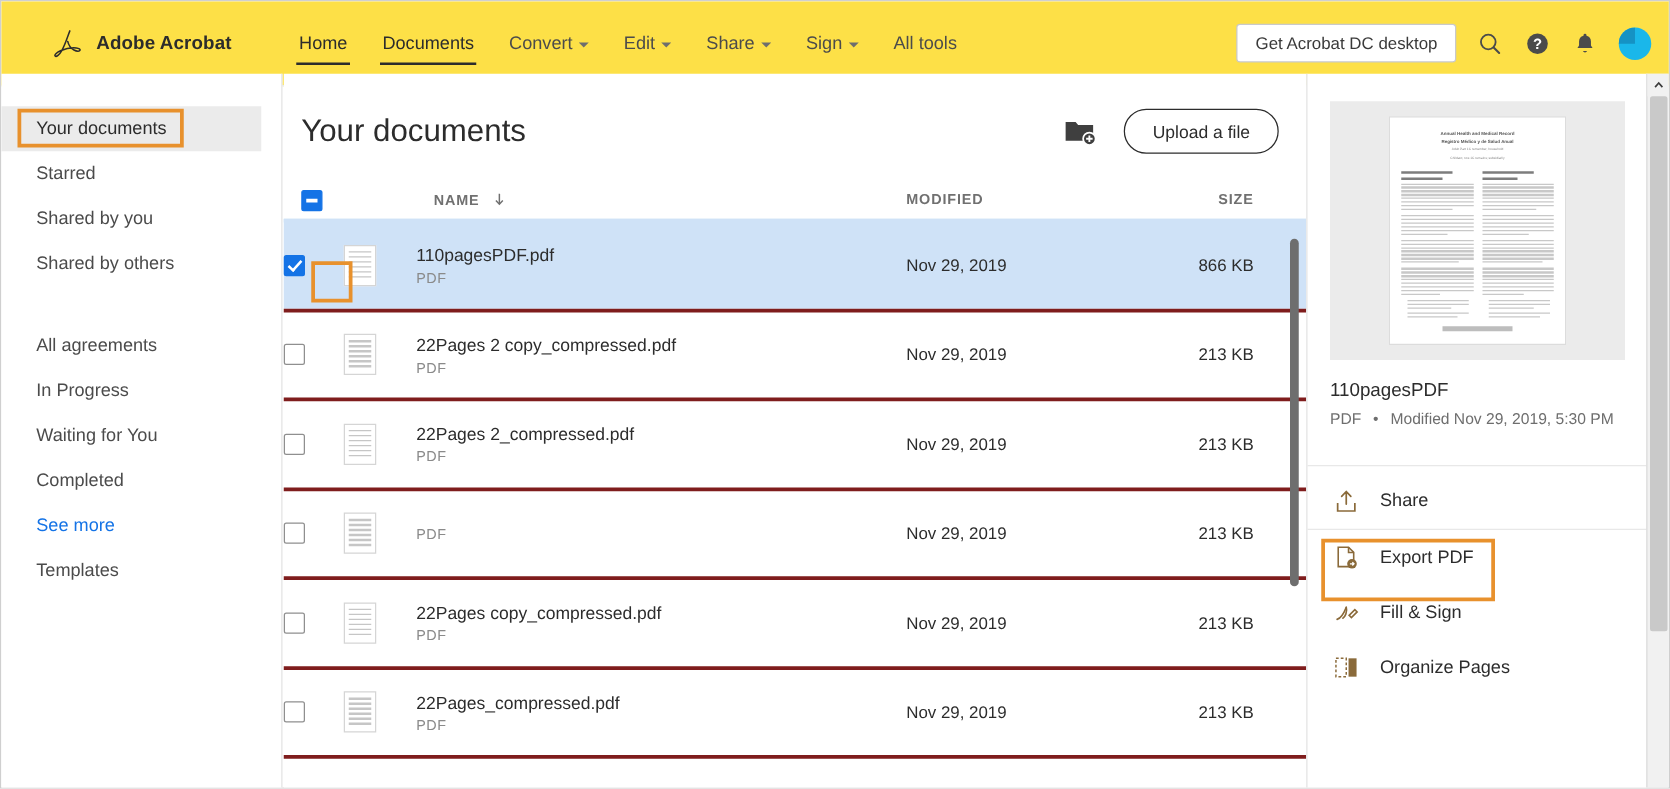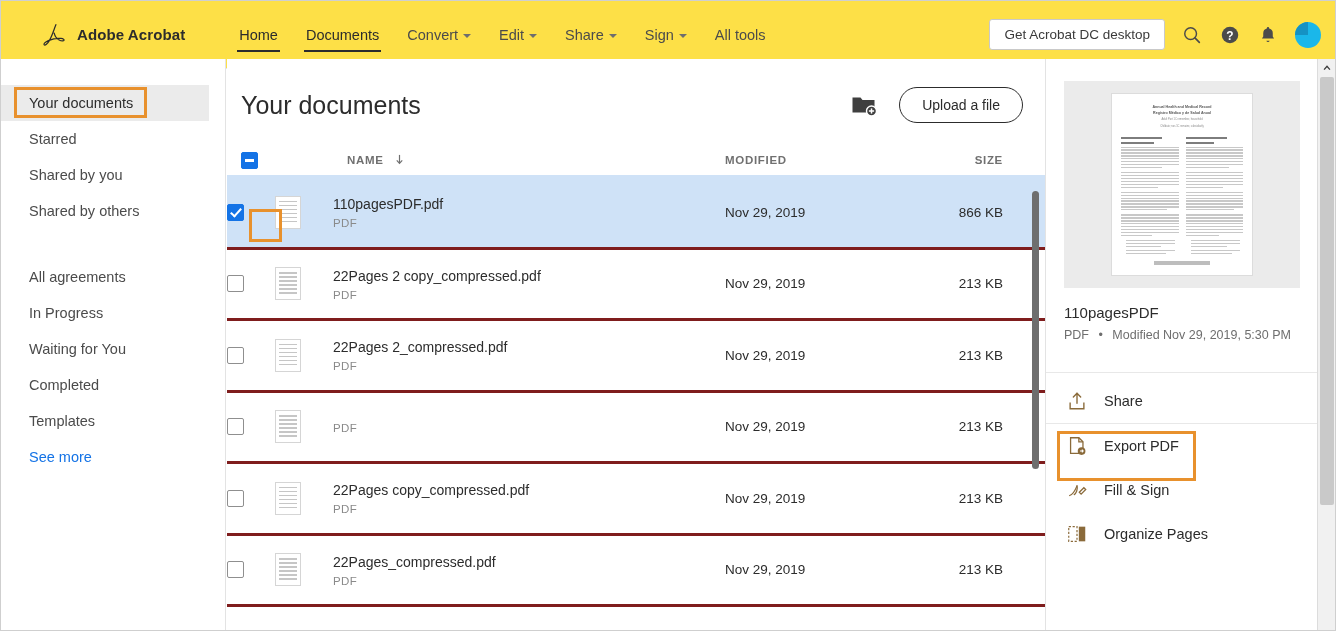--- a/index.html
+++ b/index.html
@@ -318,25 +318,25 @@
     </div>
     <div class="side-item">
       <span>In Progress</span>
     </div>
     <div class="side-item">
       <span>Waiting for You</span>
     </div>
     <div class="side-item">
       <span>Completed</span>
     </div>
-    <div class="side-item">
-      <span>Templates</span>
-    </div>
     <div class="side-item link">
       <span>See more</span>
+    </div>
+    <div class="side-item">
+      <span>Templates</span>
     </div>
   </div>
 
   <div class="main">
     <div class="main-head">
       <div class="page-title">Your documents</div>
       <div class="head-actions">
         <svg width="26" height="24" viewBox="0 0 26 24">
           <path d="M1.5 4.5h8l2 2.4h12v12.6h-22z" fill="#3f3f3f"></path>
           <circle cx="20.5" cy="18" r="5" fill="#3f3f3f" stroke="#ffffff" stroke-width="1.4"></circle>

